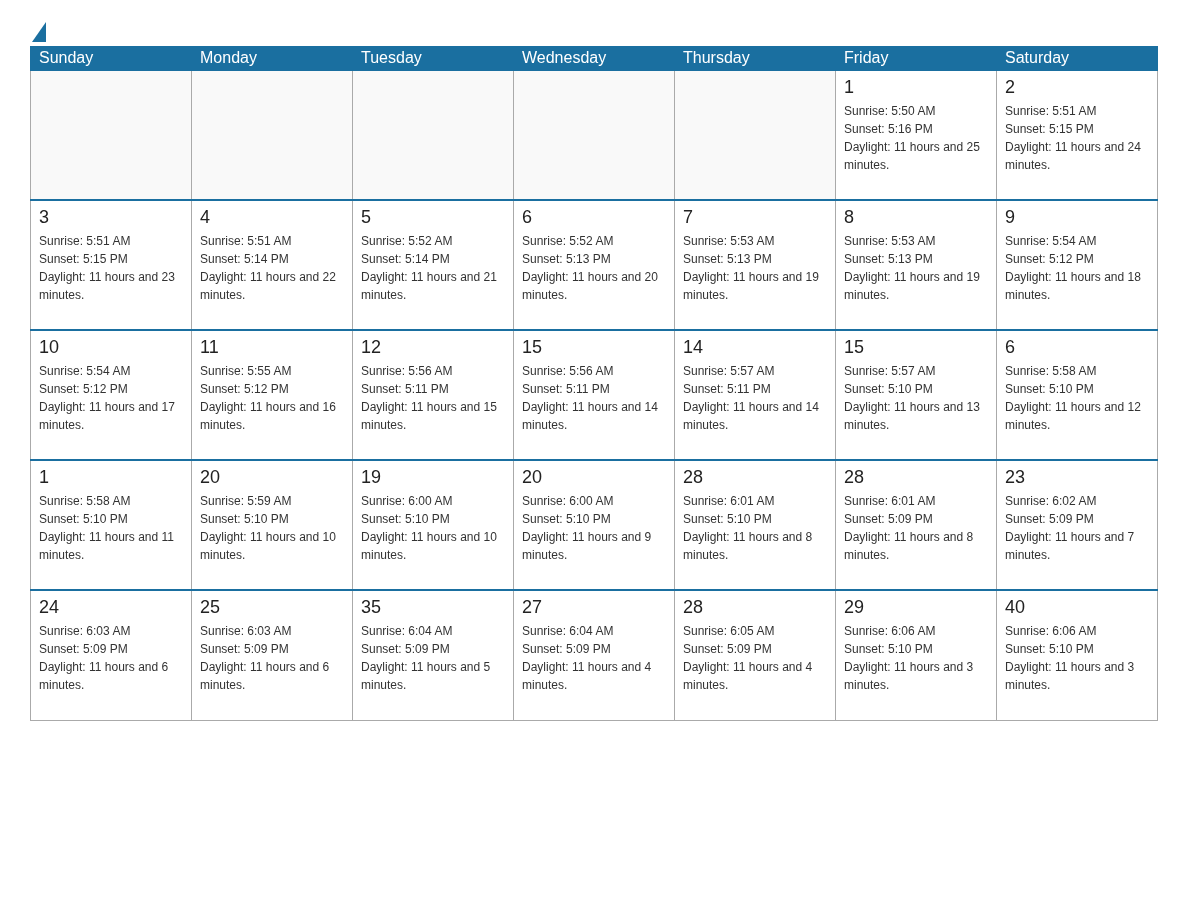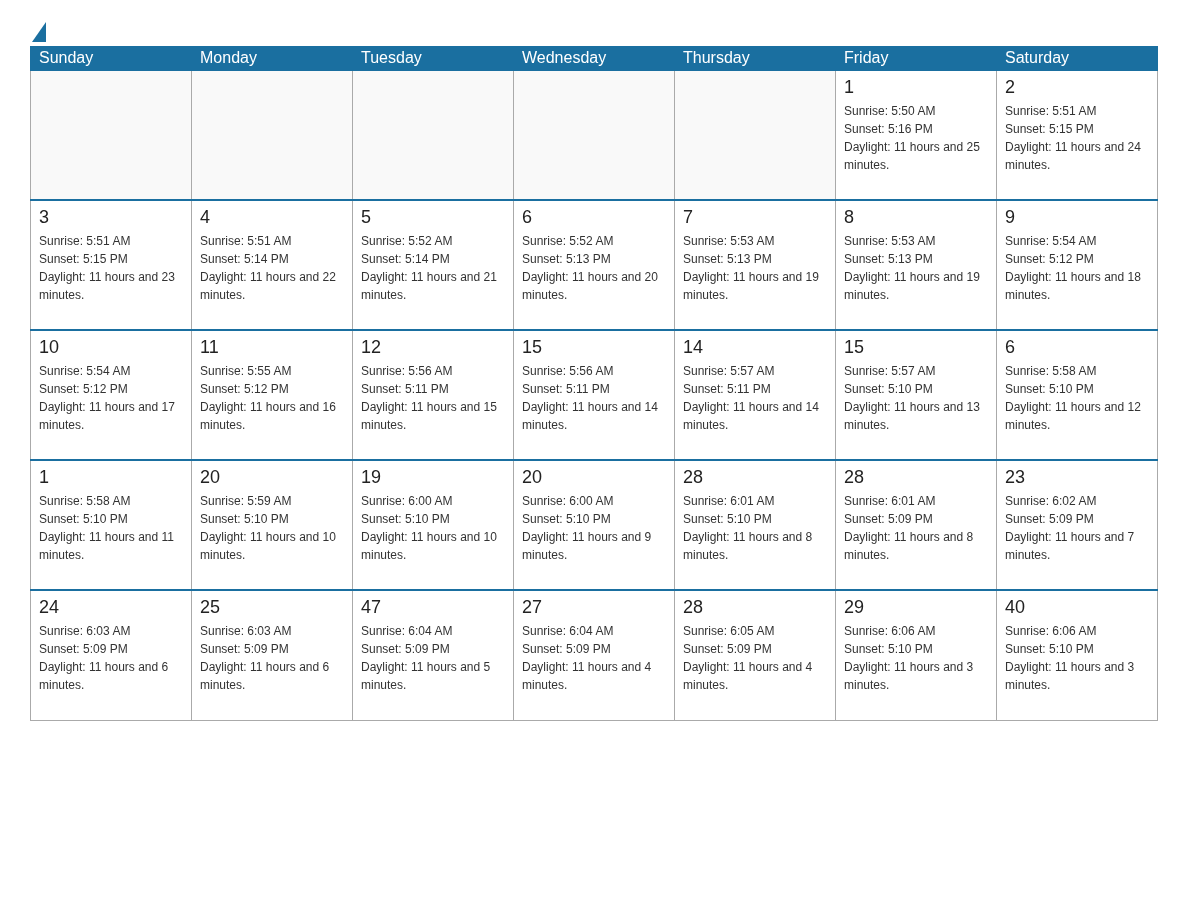--- a/index.html
+++ b/index.html
@@ -243,21 +243,21 @@
       <tr>
         <td>
           <span class="day-number">24</span>
           <div class="day-info">Sunrise: 6:03 AM<br>Sunset: 5:09 PM<br>Daylight: 11 hours and 6 minutes.</div>
         </td>
         <td>
           <span class="day-number">25</span>
           <div class="day-info">Sunrise: 6:03 AM<br>Sunset: 5:09 PM<br>Daylight: 11 hours and 6 minutes.</div>
         </td>
         <td>
-          <span class="day-number">47</span>
+          <span class="day-number">35</span>
           <div class="day-info">Sunrise: 6:04 AM<br>Sunset: 5:09 PM<br>Daylight: 11 hours and 5 minutes.</div>
         </td>
         <td>
           <span class="day-number">27</span>
           <div class="day-info">Sunrise: 6:04 AM<br>Sunset: 5:09 PM<br>Daylight: 11 hours and 4 minutes.</div>
         </td>
         <td>
           <span class="day-number">28</span>
           <div class="day-info">Sunrise: 6:05 AM<br>Sunset: 5:09 PM<br>Daylight: 11 hours and 4 minutes.</div>
         </td>

